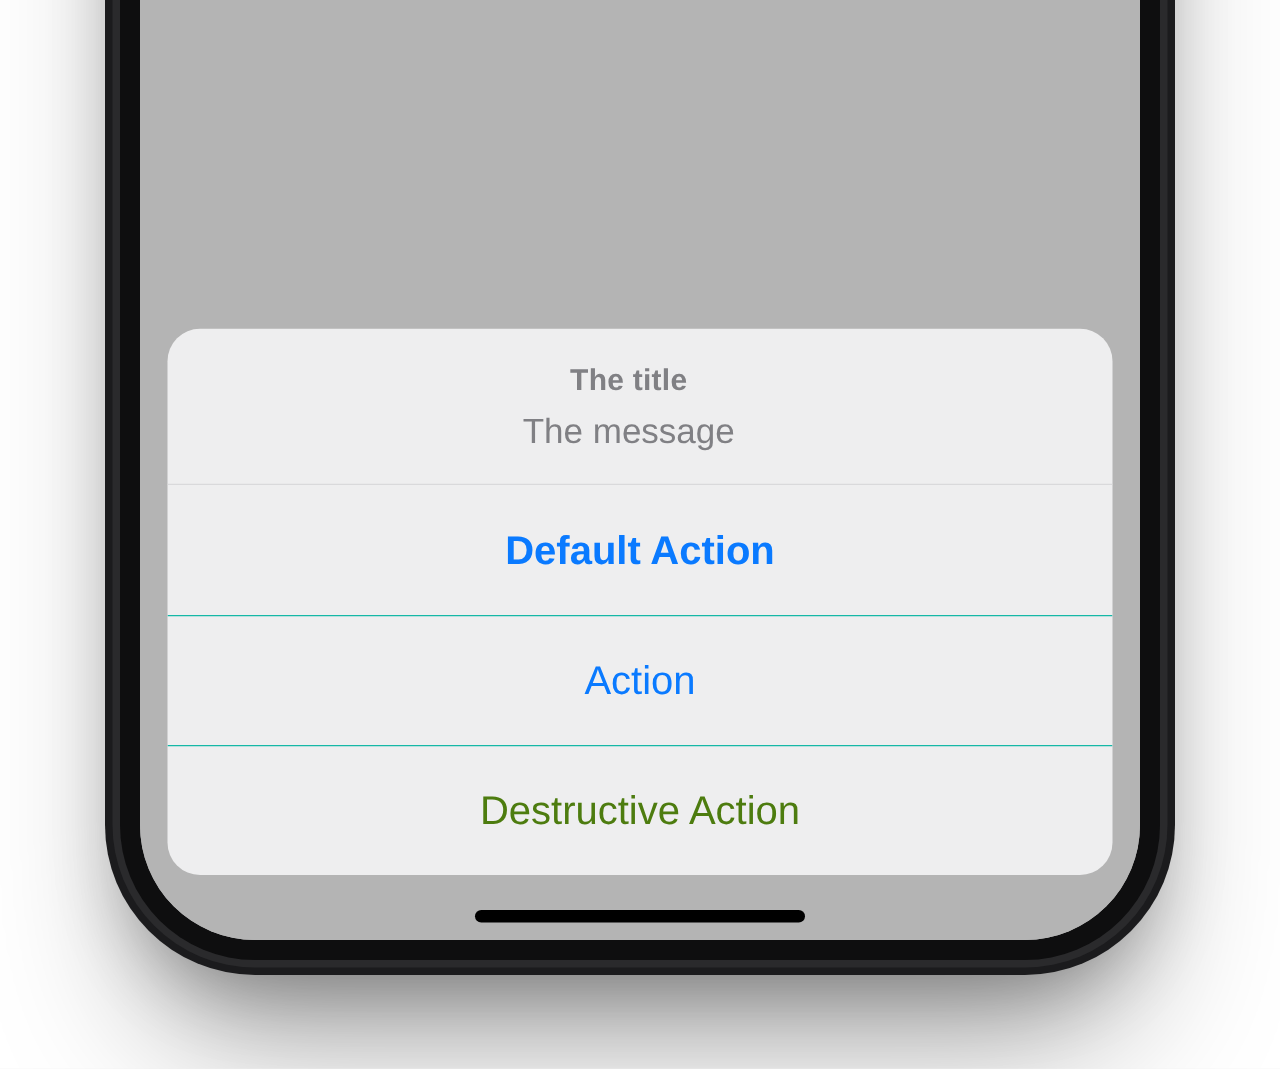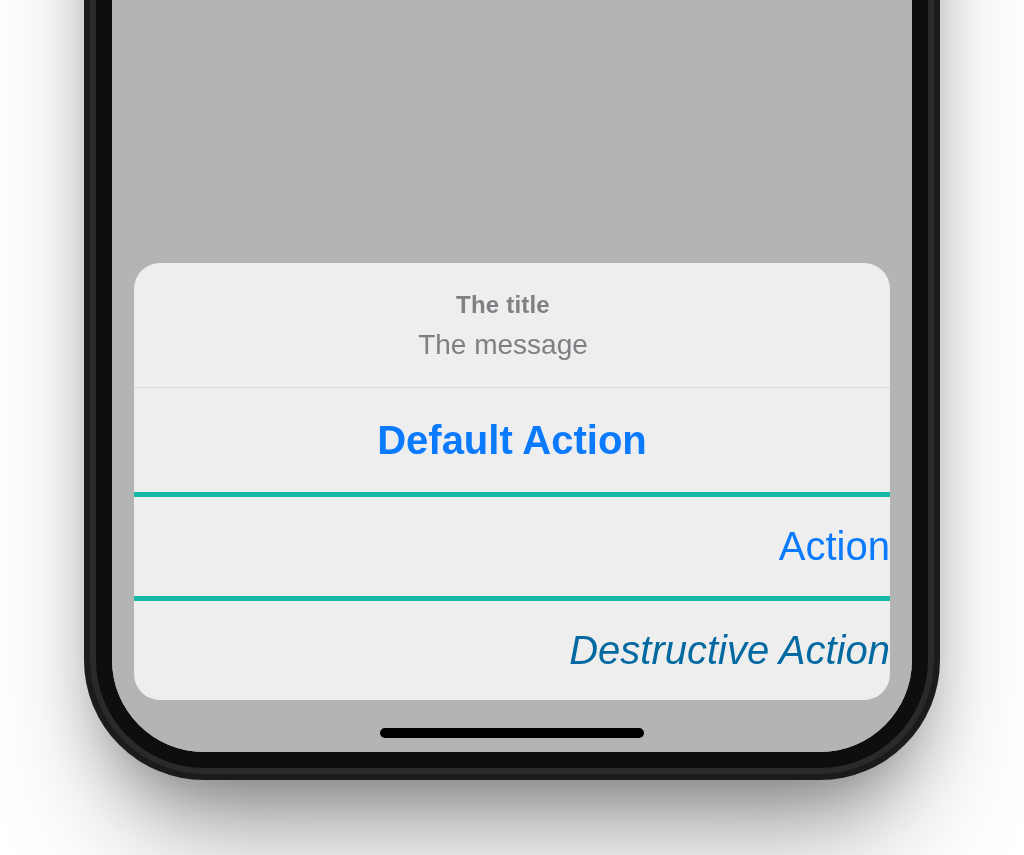--- a/index.html
+++ b/index.html
@@ -101,42 +101,40 @@
     .divider {
       height: 1px;
       background: #d9d9db;
     }
 
     .action {
       height: 104px;
       display: flex;
       align-items: center;
       justify-content: center;
-      font-size: 40px;
+      font-size: 32px;
       cursor: pointer;
       user-select: none;
     }
 
     .action + .action {
-      border-top: 5px solid #14b8a6;
-      justify-content: flex-end;
+      border-top: 1px solid #14b8a6;
     }
 
     .action.default-action {
       color: #0a7aff;
       font-weight: 700;
     }
     .action.normal-action {
       color: #0a7aff;
       font-weight: 400;
     }
     .action.destructive-action {
-      color: #0369a1;
+      color: #4d7c0f;
       font-weight: 400;
-      font-style: italic;
     }
 
     
     .home-indicator {
       position: absolute;
       bottom: 14px;
       left: 50%;
       transform: translateX(-50%);
       width: 264px;
       height: 10px;

